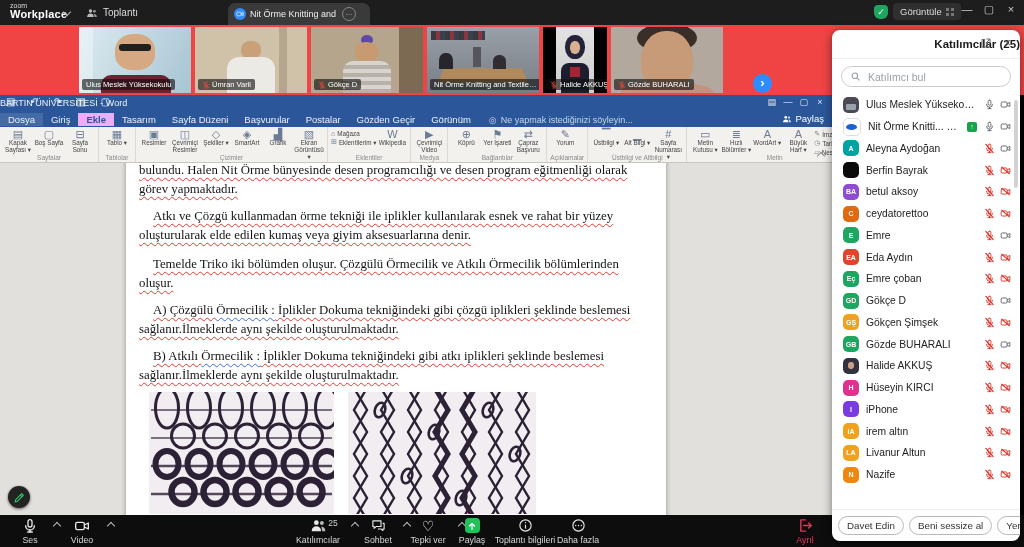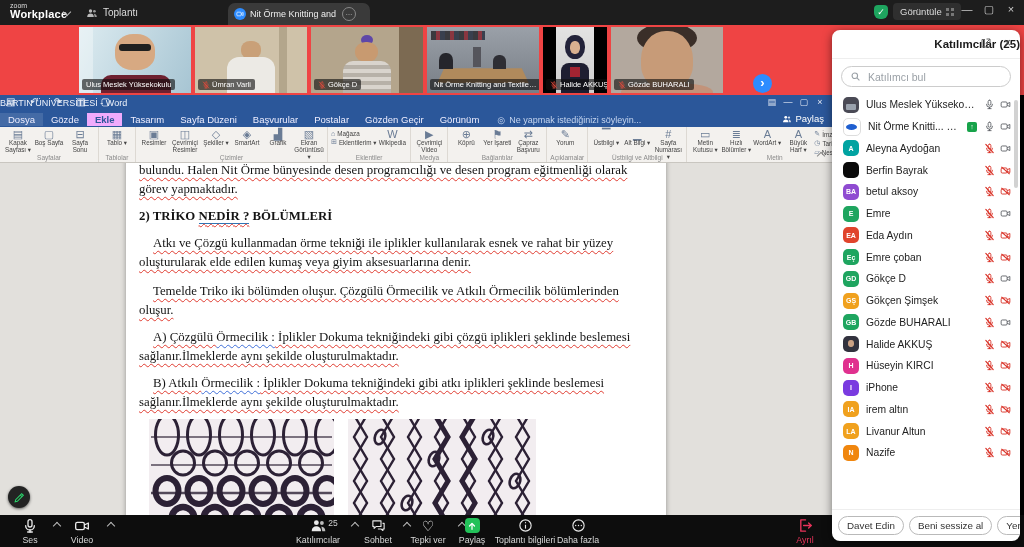--- a/index.html
+++ b/index.html
@@ -259,21 +259,21 @@
     <span class="qat">▤ ↶ ↷ ▥ ▢</span>
     <div id="wtitle-text">BARTIN ÜNİVERSİTESİ - Word</div>
     <span class="wwin" style="right:52px">▤</span>
     <span class="wwin" style="right:36px">—</span>
     <span class="wwin" style="right:20px">▢</span>
     <span class="wwin" style="right:4px">×</span>
   </div>
   <div id="wmenu">
     <span id="wtabs" style="display:flex">
         <span class="mtab file">Dosya</span>
-        <span class="mtab">Gözde</span>
+        <span class="mtab">Giriş</span>
         <span class="mtab on">Ekle</span>
         <span class="mtab">Tasarım</span>
         <span class="mtab">Sayfa Düzeni</span>
         <span class="mtab">Başvurular</span>
         <span class="mtab">Postalar</span>
         <span class="mtab">Gözden Geçir</span>
         <span class="mtab">Görünüm</span>
       </span>
     <span id="wsearch">
       <span>◎</span>
@@ -465,21 +465,20 @@
           </div>
         </div>
         <div class="rlabel">Simgeler</div>
       </div>
     </div>
   <span id="ribcol" class="chev up" style="position:absolute;right:8px;top:58px;border-color:#888"></span>
 
   <div id="docarea">
     <div id="page">
       <p class="sp">bulundu. Halen Nit Örme bünyesinde desen programcılığı ve desen program eğitmenliği olarak görev yapmaktadır.</p>
-      <p class="hd"><span>2) TRİKO </span><span class="hlink">NEDİR ?</span><span> BÖLÜMLERİ</span></p>
       <p class="sp ind mt8">Atkı ve Çözgü kullanmadan örme tekniği ile iplikler kullanılarak esnek ve rahat bir yüzey oluşturularak elde edilen kumaş veya giyim aksesuarlarına denir.</p>
       <p class="sp ind mt10">Temelde Triko iki bölümden oluşur. Çözgülü Örmecilik ve Atkılı Örmecilik bölümlerinden oluşur.</p>
       <p class="ind mt8"><span class="sp">A) Çözgülü </span><span class="gram">Örmecilik :</span><span class="sp"> İplikler Dokuma tekniğindeki gibi çözgü iplikleri şeklinde beslemesi sağlanır.İlmeklerde aynı şekilde oluşturulmaktadır.</span></p>
       <p class="ind mt8"><span class="sp">B) Atkılı </span><span class="gram">Örmecilik :</span><span class="sp"> İplikler Dokuma tekniğindeki gibi atkı iplikleri şeklinde beslemesi sağlanır.İlmeklerde aynı şekilde oluşturulmaktadır.</span></p>
       <div id="figs">
         <svg id="fig-weft" width="185" height="122">
             <rect x="0" y="0" width="185" height="122" fill="#f2edf0"></rect>
             <line x1="2" y1="18" x2="183" y2="18" stroke="#2c2135" stroke-width="1.6" opacity="0.8"></line>
             <ellipse cx="18" cy="16" rx="11.5" ry="20" fill="none" stroke="#2c2135" stroke-width="3"></ellipse>
             <ellipse cx="50" cy="16" rx="11.5" ry="20" fill="none" stroke="#2c2135" stroke-width="3"></ellipse>
@@ -661,20 +660,42 @@
           <span>
             <svg width="11" height="11" viewBox="0 0 24 24" fill="none" stroke="#d93025" stroke-width="2" stroke-linejoin="round">
               <rect x="2.5" y="6.5" width="13" height="11" rx="2.5"></rect>
               <path d="M15.5 10.5l6-3v9l-6-3"></path>
               <line x1="3" y1="4" x2="21" y2="20" stroke-width="2.6"></line>
             </svg>
           </span>
         </span>
       </div>
       <div class="prow">
+        <span class="pav" style="background: rgb(224, 106, 16);">C</span>
+        <span class="pname">ceydatorettoo</span>
+        <span class="pic">
+          <span>
+            <svg width="11" height="11" viewBox="0 0 24 24" fill="none" stroke="#d93025" stroke-width="2" stroke-linecap="round">
+              <rect x="9" y="2.5" width="6" height="11" rx="3"></rect>
+              <path d="M5.5 11.5a6.5 6.5 0 0 0 13 0"></path>
+              <line x1="12" y1="18" x2="12" y2="21"></line>
+              <line x1="8.5" y1="21" x2="15.5" y2="21"></line>
+              <line x1="4" y1="3" x2="20" y2="21" stroke-width="2.6"></line>
+            </svg>
+          </span>
+          <span>
+            <svg width="11" height="11" viewBox="0 0 24 24" fill="none" stroke="#d93025" stroke-width="2" stroke-linejoin="round">
+              <rect x="2.5" y="6.5" width="13" height="11" rx="2.5"></rect>
+              <path d="M15.5 10.5l6-3v9l-6-3"></path>
+              <line x1="3" y1="4" x2="21" y2="20" stroke-width="2.6"></line>
+            </svg>
+          </span>
+        </span>
+      </div>
+      <div class="prow">
         <span class="pav" style="background: rgb(30, 165, 95);">E</span>
         <span class="pname">Emre</span>
         <span class="pic">
           <span>
             <svg width="11" height="11" viewBox="0 0 24 24" fill="none" stroke="#d93025" stroke-width="2" stroke-linecap="round">
               <rect x="9" y="2.5" width="6" height="11" rx="3"></rect>
               <path d="M5.5 11.5a6.5 6.5 0 0 0 13 0"></path>
               <line x1="12" y1="18" x2="12" y2="21"></line>
               <line x1="8.5" y1="21" x2="15.5" y2="21"></line>
               <line x1="4" y1="3" x2="20" y2="21" stroke-width="2.6"></line>

